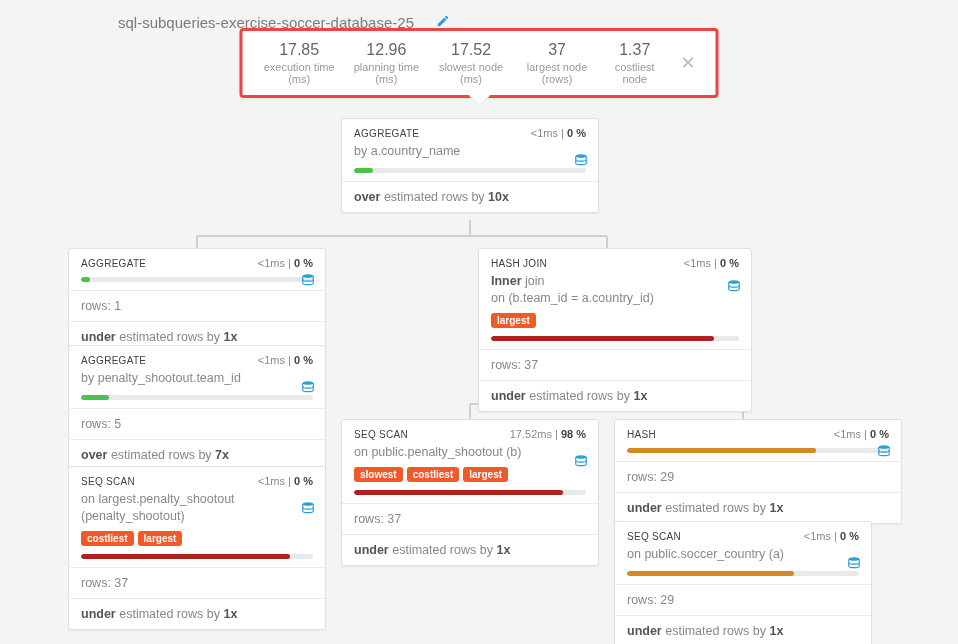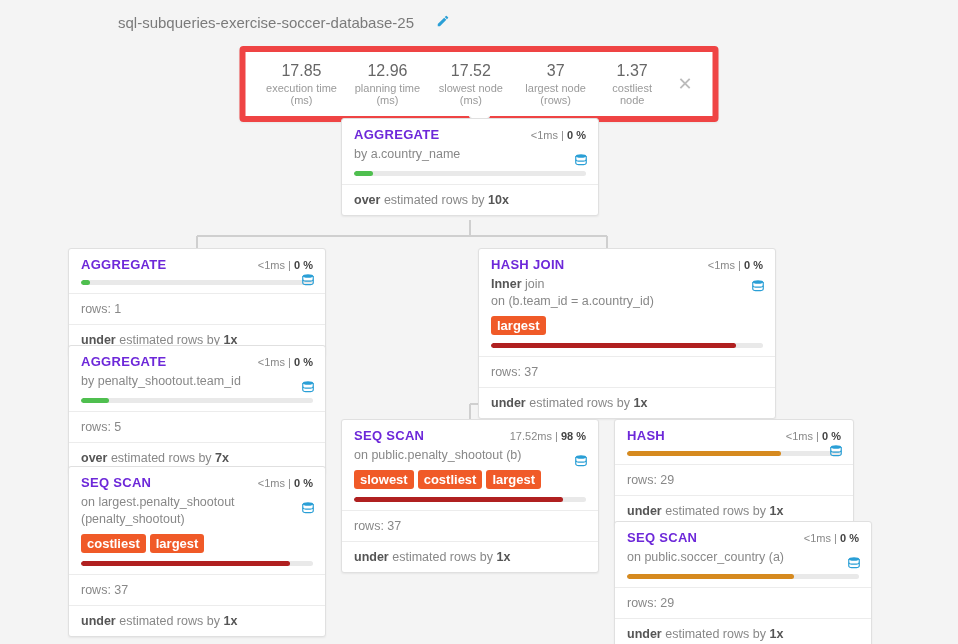--- a/index.html
+++ b/index.html
@@ -14,23 +14,23 @@
   svg.wires { position: absolute; inset: 0; width: 958px; height: 644px; pointer-events: none; }
   svg.wires path, svg.wires line { stroke: #cfcfcf; stroke-width: 2; fill: none; }
 
   
   .title-row { position: absolute; top: 14px; left: 118px; display: flex; align-items: center; gap: 22px; }
   .title { color: #7b7b7b; font-size: 15px; }
   .edit-icon { color: #2a9fd6; cursor: pointer; }
 
   
   .stats {
-    position: absolute; top: 46px; left: 50%; transform: translateX(-50%);
+    position: absolute; top: 28px; left: 50%; transform: translateX(-50%);
     display: flex; align-items: center; gap: 16px;
-    background: #fff; border: 6px solid #ef4444; border-radius: 4px;
+    background: #fff; border: 3px solid #ef4444; border-radius: 4px;
     padding: 10px 20px;
     box-shadow: 0 1px 2px rgba(0,0,0,.05);
   }
   .stat { text-align: center; }
   .stat .num { font-size: 16px; color: #666; }
   .stat .lbl { font-size: 11px; color: #9a9a9a; margin-top: 2px; }
   .close-x { color: #bbb; font-size: 18px; cursor: pointer; margin-left: 4px; }
 
   
   .stats::after {
@@ -40,44 +40,44 @@
 
   
   .node {
     position: absolute; background: #fff; border: 1px solid #e0e0e0; border-radius: 3px;
     box-shadow: 0 1px 2px rgba(0,0,0,.06);
     font-size: 12.5px;
   }
   .node .sec { padding: 8px 12px; }
   .node .sep { border-top: 1px solid #ececec; }
   .node .head { display: flex; justify-content: space-between; align-items: baseline; }
-  .node .op { font-weight: 700; color: #6d28d9; font-size: 13px; letter-spacing: .3px; }
+  .node .op { font-weight: 400; color: #404040; font-size: 10px; letter-spacing: .3px; }
   .node .time { color: #888; font-size: 11px; }
   .node .time .pct { font-weight: 700; color: #444; }
   .node .detail { color: #888; margin-top: 4px; line-height: 1.35; }
   .disk { position: absolute; right: 10px; width: 14px; height: 14px; cursor: pointer; }
   .node .bar-wrap { margin-top: 8px; height: 5px; background: #e9e9e9; border-radius: 3px; overflow: hidden; }
   .node .bar { height: 100%; border-radius: 3px; }
   .rows-line { color: #888; }
   .est-line b, .rows-line b, .detail b { font-weight: 700; color: #555; }
   .est-line { color: #888; }
   .tags { display: flex; gap: 4px; margin-top: 6px; flex-wrap: wrap; }
-  .tag { background: #f05a28; color: #fff; font-size: 13px; font-weight: 700; padding: 2px 6px; border-radius: 3px; }
+  .tag { background: #f05a28; color: #fff; font-size: 10px; font-weight: 700; padding: 2px 6px; border-radius: 3px; }
 
   .c-green { background: #4fbf4f; }
   .c-red { background: #b02020; }
   .c-orange { background: #d68a1f; }
 
   
   .n0 { left: 341px; top: 118px; width: 258px; } 
   .n1 { left: 68px;  top: 248px; width: 258px; } 
-  .n2 { left: 478px; top: 248px; width: 298px; } 
+  .n2 { left: 478px; top: 248px; width: 274px; } 
   .n3 { left: 68px;  top: 345px; width: 258px; } 
   .n4 { left: 341px; top: 419px; width: 258px; } 
-  .n5 { left: 614px; top: 419px; width: 240px; } 
+  .n5 { left: 614px; top: 419px; width: 288px; } 
   .n6 { left: 68px;  top: 466px; width: 258px; } 
   .n7 { left: 614px; top: 521px; width: 258px; } 
 
 </style>
 </head>
 <body>
 
 <div class="stage">
 
   <svg class="wires">

